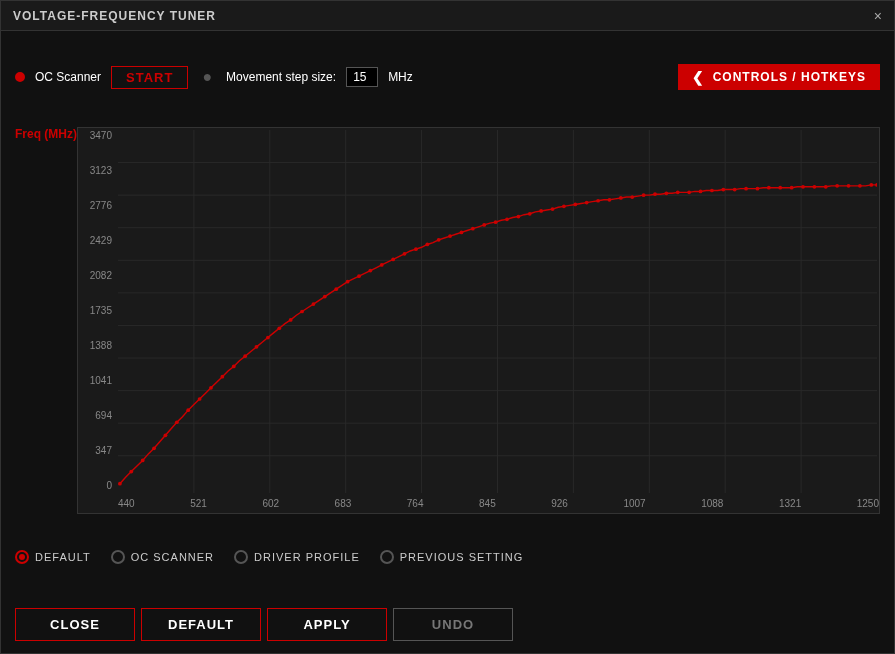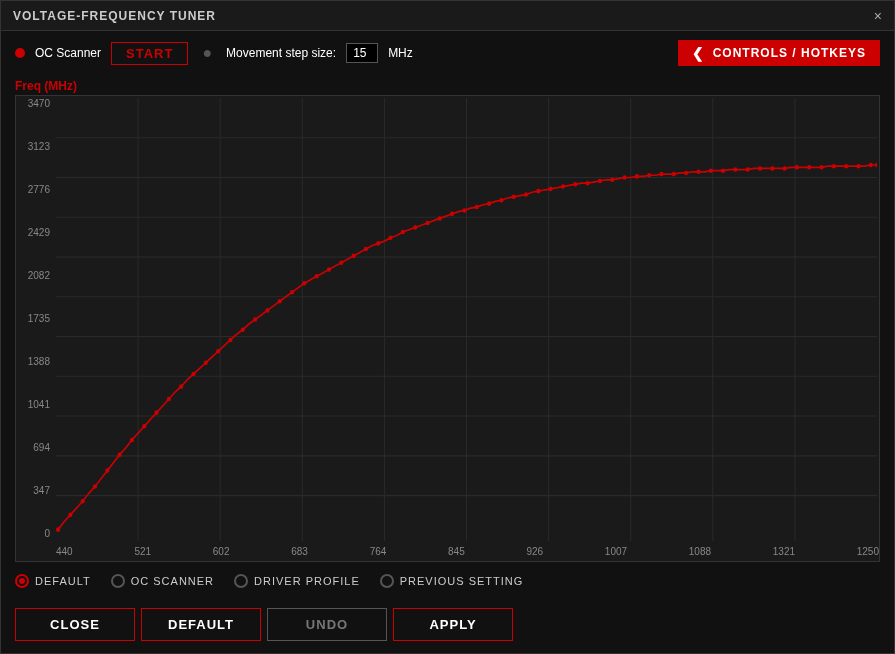--- a/index.html
+++ b/index.html
@@ -11,20 +11,21 @@
       color: #fff;
       overflow: hidden;
     }
     .window {
       width: 895px;
       height: 654px;
       background: #111;
       border: 1px solid #333;
       display: flex;
       flex-direction: column;
+      gap: 24px;
     }
     .title-bar {
       background: #1a1a1a;
       padding: 8px 12px;
       display: flex;
       align-items: center;
       justify-content: space-between;
       border-bottom: 1px solid #333;
       height: 30px;
     }
@@ -104,21 +105,21 @@
       font-weight: bold;
       letter-spacing: 1px;
     }
     .chevron-left {
       font-size: 14px;
     }
     .chart-area {
       flex: 1;
       padding: 4px 14px 0 14px;
       display: flex;
-      flex-direction: column;
+      flex-direction: row;
       justify-content: center;
     }
     .freq-label {
       color: #cc0000;
       font-size: 12px;
       font-weight: bold;
       margin-bottom: 2px;
     }
     .chart-container {
       flex: 1;
@@ -561,16 +562,16 @@
     </div>
     <div class="radio-option">
       <div class="radio-circle"></div>
       <span class="radio-text">PREVIOUS SETTING</span>
     </div>
   </div>
 
   <div class="action-buttons">
     <button class="action-btn btn-close">CLOSE</button>
     <button class="action-btn btn-default">DEFAULT</button>
+    <button class="action-btn btn-apply">APPLY</button>
     <button class="action-btn btn-undo">UNDO</button>
-    <button class="action-btn btn-apply">APPLY</button>
   </div>
 </div>
 
 </body></html>

